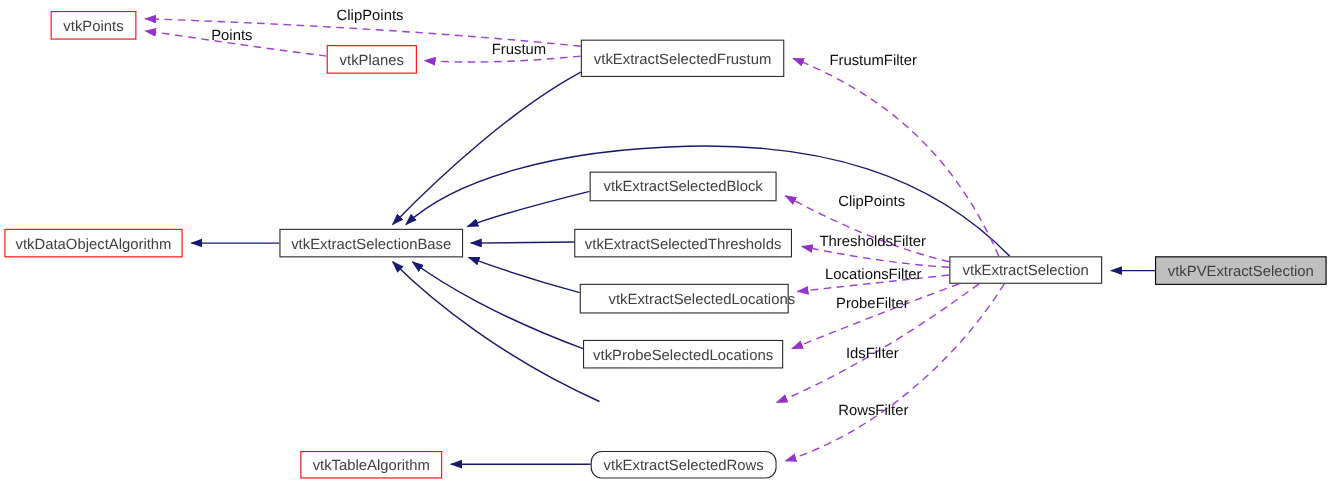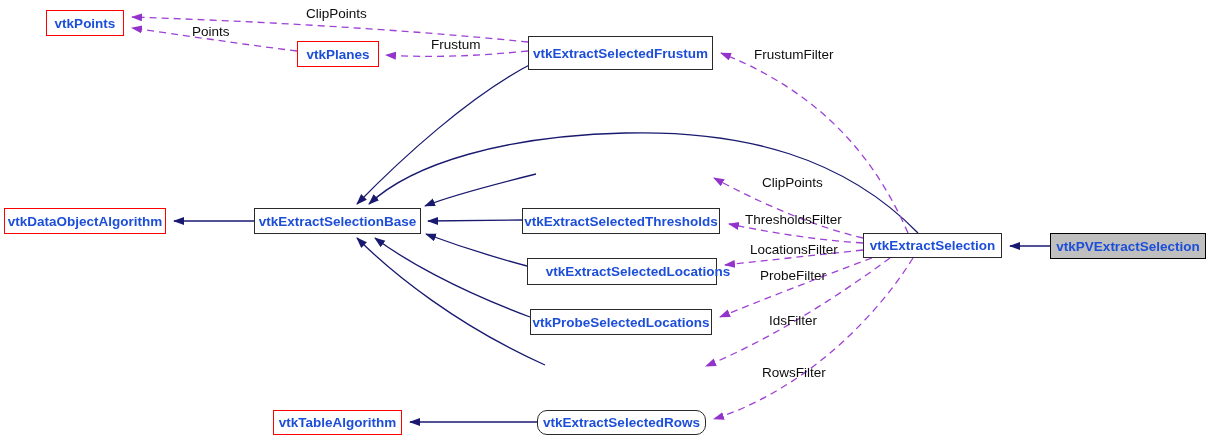--- a/index.html
+++ b/index.html
@@ -10,25 +10,24 @@
     font-family:"Liberation Sans", sans-serif;
     overflow:hidden;
   }
   #edges { position:absolute; left:0; top:0; width:1209px; height:443px; }
   .node {
     position:absolute;
     box-sizing:border-box;
     display:flex; align-items:center; justify-content:center;
     background:#ffffff;
     border:1.4px solid #2a2a2a;
-    color:#1d4ed8;
+    color:#404040;
     font-size:13.5px;
     white-space:nowrap;
     z-index:2;
-    font-weight:bold;
   }
   .node.red { border-color:#ff0000; border-width:1.5px; }
   .node.current { background:#bfbfbf; border-color:#000000; border-width:1.7px; }
   .elabel {
     position:absolute;
     color:#0d0d0d;
     font-size:13.5px;
     white-space:nowrap;
     z-index:3;
     background:transparent;
@@ -74,31 +73,32 @@
       <path d="M 890,258 C 833,300 767,341 706,366" marker-end="url(#arrPurple)"></path>
       <path d="M 913,258 C 868,330 793,394 714,419" marker-end="url(#arrPurple)"></path>
     </g>
   </svg>
 
   <div class="node red" style="left:46px;  top:10px;  width:78px;  height:26px;">vtkPoints</div>
   <div class="node red" style="left:297px; top:41px;  width:82px;  height:26px;">vtkPlanes</div>
   <div class="node" style="left:528px; top:36px;  width:185px; height:34px;">vtkExtractSelectedFrustum</div>
   <div class="node red" style="left:4px;   top:208px; width:162px; height:26px;">vtkDataObjectAlgorithm</div>
   <div class="node" style="left:254px; top:208px; width:167px; height:26px;">vtkExtractSelectionBase</div>
+  <div class="node" style="left:536px; top:156px; width:170px; height:27px;">vtkExtractSelectedBlock</div>
   <div class="node" style="left:522px; top:208px; width:198px; height:26px;">vtkExtractSelectedThresholds</div>
   <div class="node" style="left:527px; top:258px; width:190px; height:27px;padding-left:32px;">vtkExtractSelectedLocations</div>
   <div class="node" style="left:530px; top:309px; width:182px; height:26px;">vtkProbeSelectedLocations</div>
   <div class="node red" style="left:273px; top:410px; width:129px; height:25px;">vtkTableAlgorithm</div>
   <div class="node" style="left:537px; top:410px; width:169px; height:25px;border-radius:10px;">vtkExtractSelectedRows</div>
   <div class="node" style="left:863px; top:233px; width:139px; height:25px;">vtkExtractSelection</div>
   <div class="node current" style="left:1050px; top:233px; width:156px; height:26px;">vtkPVExtractSelection</div>
 
   <div class="elabel" style="left:306px; top:6px;">ClipPoints</div>
   <div class="elabel" style="left:192px; top:24px;">Points</div>
-  <div class="elabel" style="left:431px; top:37px;">Frustum</div>
+  <div class="elabel" style="left:447px; top:37px;">Frustum</div>
   <div class="elabel" style="left:754px; top:47px;">FrustumFilter</div>
   <div class="elabel" style="left:762px; top:175px;">ClipPoints</div>
   <div class="elabel" style="left:745px; top:212px;">ThresholdsFilter</div>
   <div class="elabel" style="left:750px; top:242px;">LocationsFilter</div>
   <div class="elabel" style="left:760px; top:268px;">ProbeFilter</div>
   <div class="elabel" style="left:769px; top:313px;">IdsFilter</div>
   <div class="elabel" style="left:762px; top:365px;">RowsFilter</div>
 
 </div>
 

